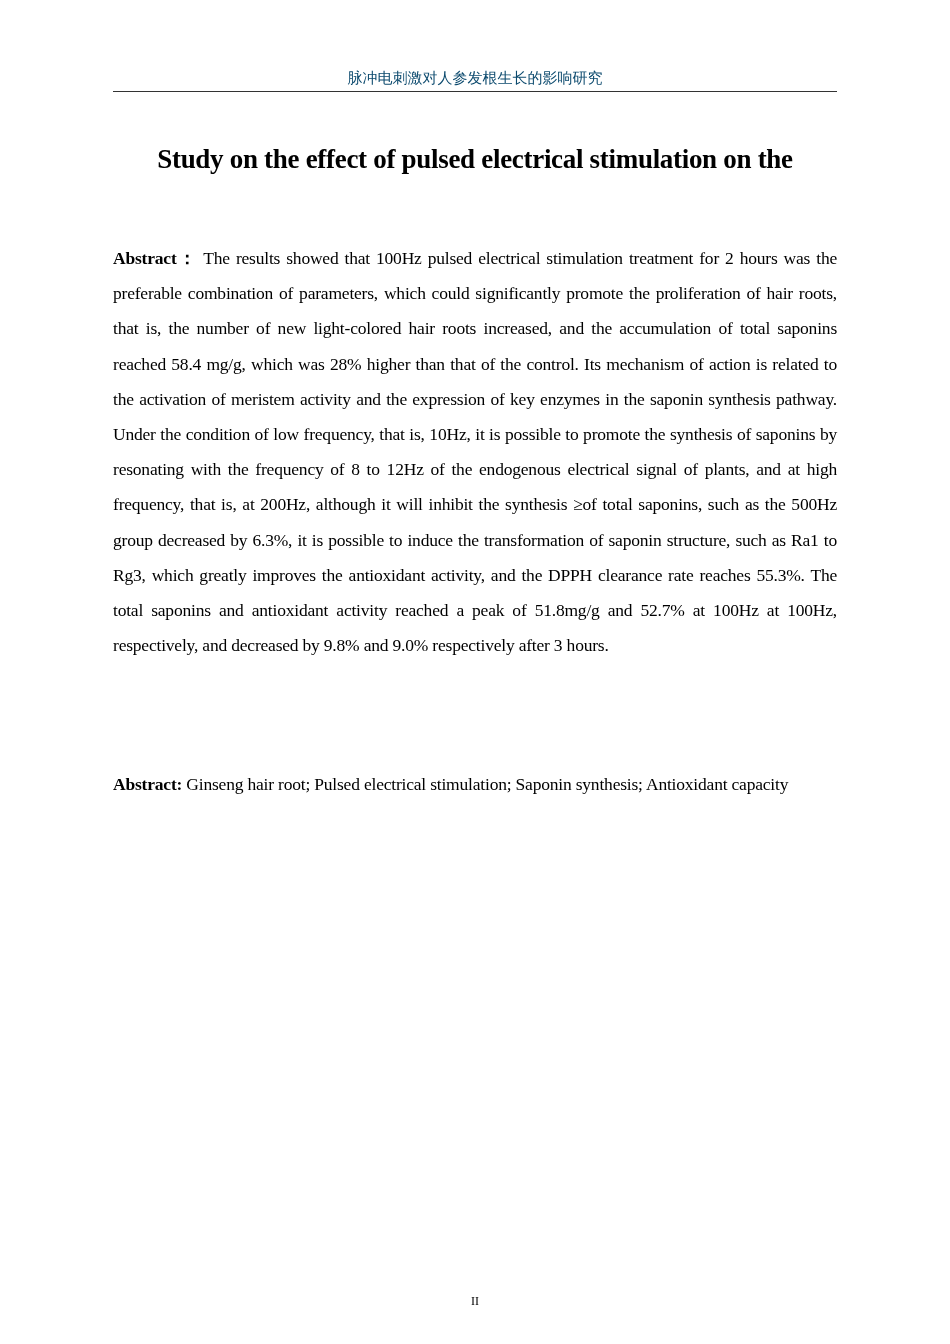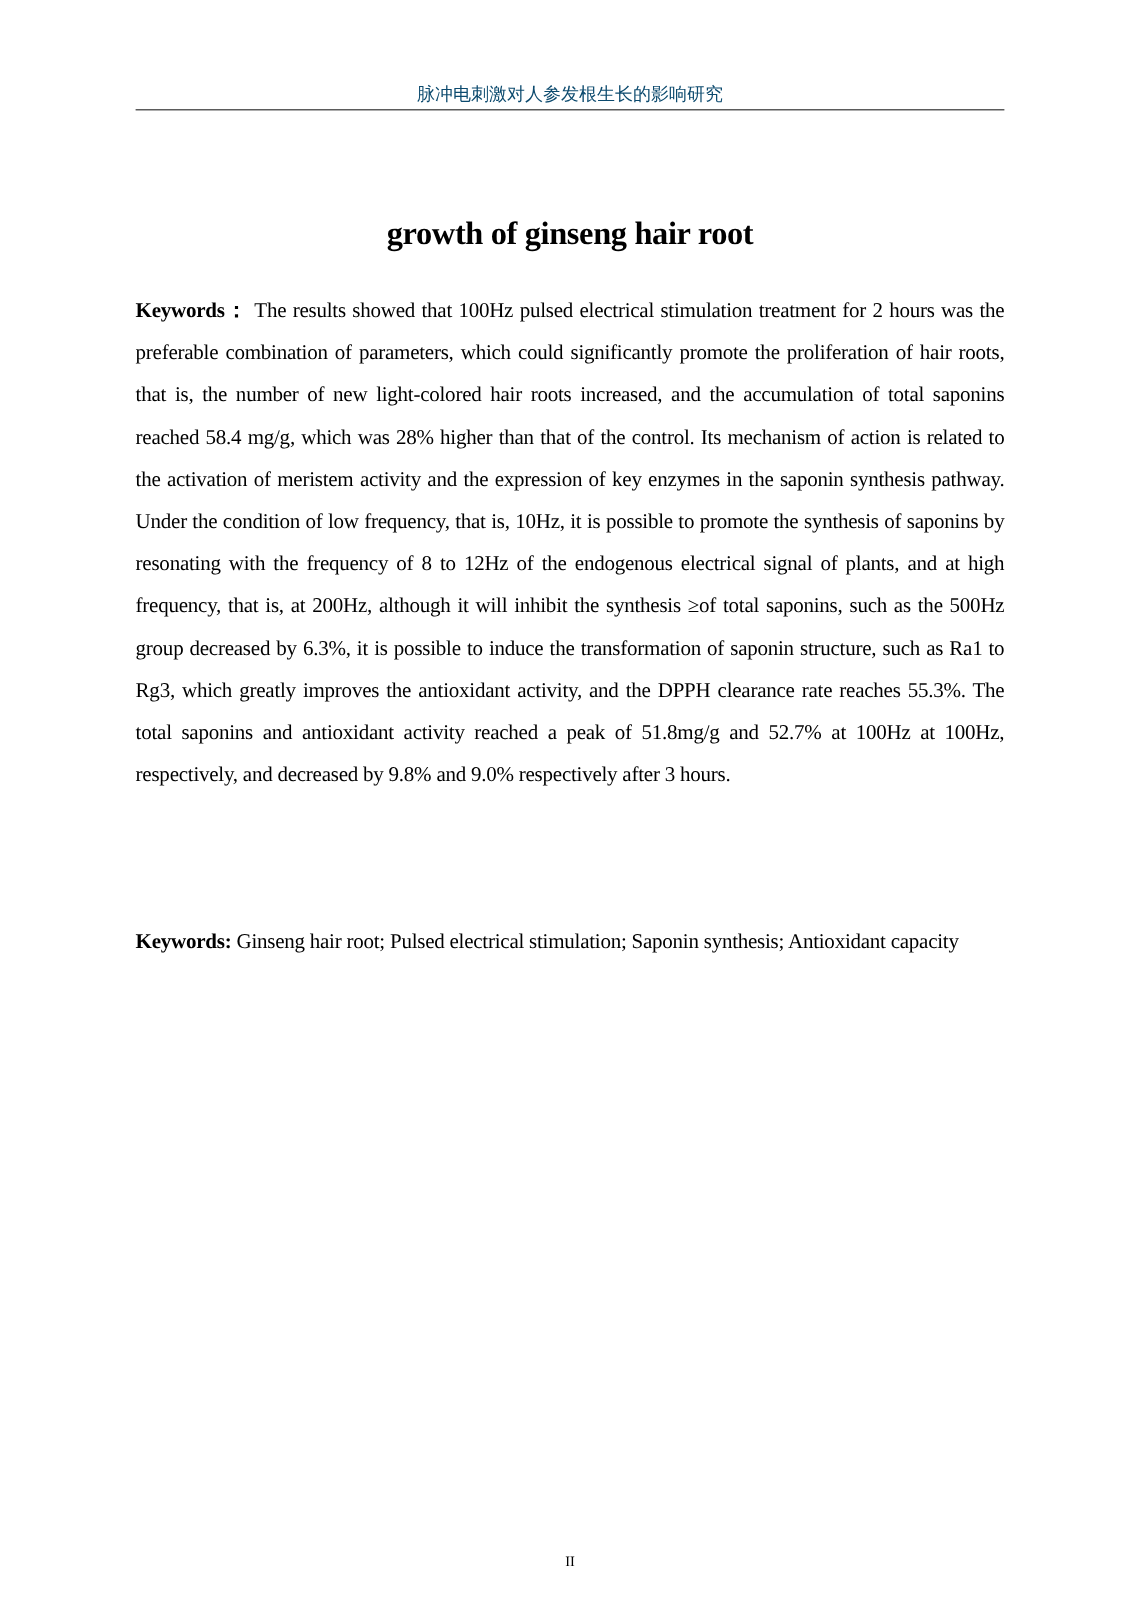--- a/index.html
+++ b/index.html
@@ -81,27 +81,26 @@
       margin-top: 45px;
     }
   </style>
 </head>
 <body>
 
 <div class="running-header">脉冲电刺激对人参发根生长的影响研究</div>
 <div class="header-rule"></div>
 
 <div class="title">
-  <br>
-  <span>growth of ginseng hair root</span>
+  <span>Study on the effect of pulsed electrical stimulation on the</span><br>
 </div>
 
 <div class="abstract">
-  <span class="label">Keywords：</span>
+  <span class="label">Abstract：</span>
   <span>The results showed that 100Hz pulsed electrical stimulation treatment for 2 hours was the preferable combination of parameters, which could significantly promote the proliferation of hair roots, that is, the number of new light-colored hair roots increased, and the accumulation of total saponins reached 58.4 mg/g, which was 28% higher than that of the control. Its mechanism of action is related to the activation of meristem activity and the expression of key enzymes in the saponin synthesis pathway. Under the condition of low frequency, that is, 10Hz, it is possible to promote the synthesis of saponins by resonating with the frequency of 8 to 12Hz of the endogenous electrical signal of plants, and at high frequency, that is, at 200Hz, although it will inhibit the synthesis  ≥of total saponins, such as the 500Hz group decreased by 6.3%, it is possible to induce the transformation of saponin structure, such as Ra1 to Rg3, which greatly improves the antioxidant activity, and the DPPH clearance rate reaches 55.3%. The total saponins and antioxidant activity reached a peak of 51.8mg/g and 52.7% at 100Hz at 100Hz, respectively, and decreased by 9.8% and 9.0% respectively after 3 hours.</span>
 </div>
 
 <div class="keywords">
-  <span class="label">Keywords:</span>
+  <span class="label">Abstract:</span>
   <span>Ginseng hair root; Pulsed electrical stimulation; Saponin synthesis; Antioxidant capacity</span>
 </div>
 
 <div class="page-number">II</div>
 
 </body></html>

